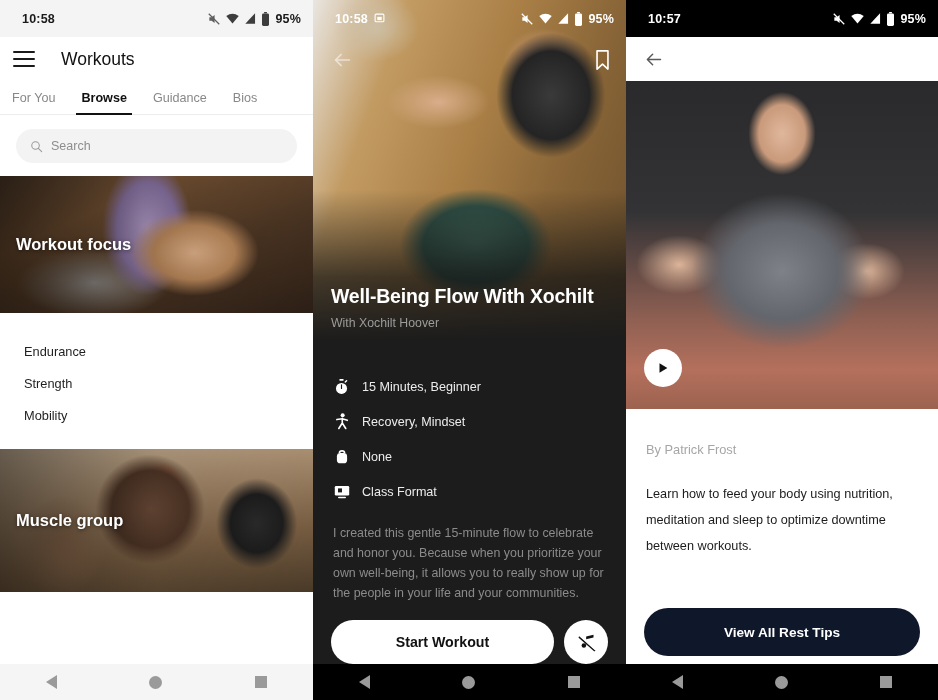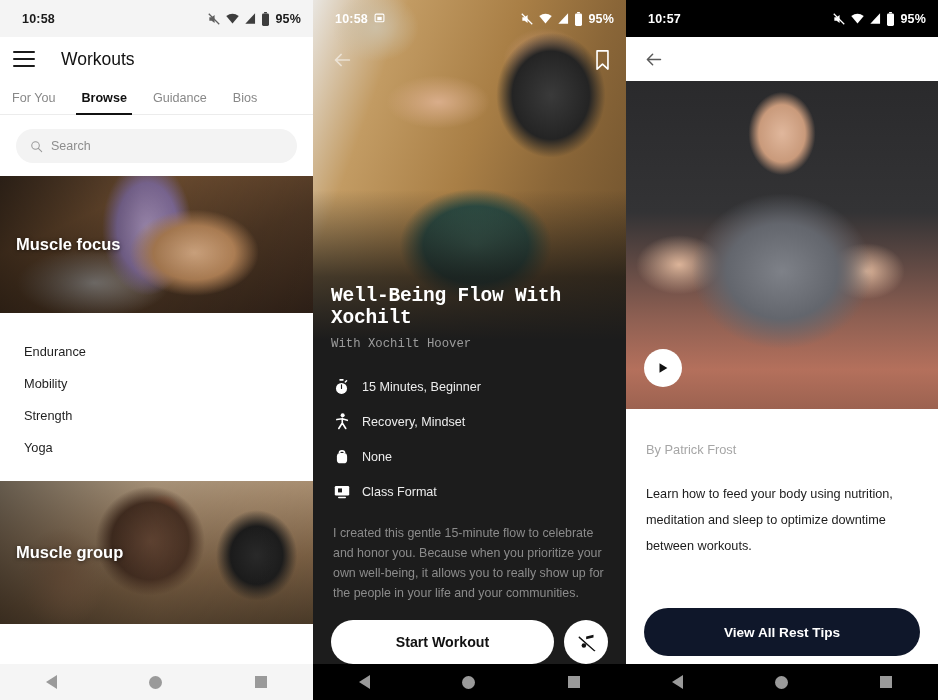--- a/index.html
+++ b/index.html
@@ -115,21 +115,21 @@
   }
   .p2-hero-fade {
     position: absolute; left: 0; right: 0; bottom: 0; height: 150px;
     background: linear-gradient(180deg, rgba(20,20,20,0) 0%, rgba(20,20,20,.72) 58%, #1c1c1c 100%);
   }
   .p2-topbar {
     position: absolute; top: 38px; left: 0; right: 0; height: 44px;
     display: flex; align-items: center; justify-content: space-between;
     padding: 0 16px 0 18px; z-index: 12;
   }
-  .p2-title-wrap { position: absolute; top: 285px; left: 0; right: 8px; padding: 0 18px; z-index: 10; font-family: Liberation Mono, monospace; }
+  .p2-title-wrap { position: absolute; top: 285px; left: 0; right: 8px; padding: 0 18px; z-index: 10; }
   .p2-title { color: #fff; font-size: 19.5px; font-weight: 700; letter-spacing: -.2px; }
   .p2-sub { color: #9c9c9c; font-size: 12.3px; margin-top: 8px; }
 
   .p2-body { position: absolute; top: 341px; left: 0; right: 0; bottom: 0; background: #1c1c1c; }
   .meta-list { padding: 28px 8px 0 20px; }
   .meta-row { display: flex; align-items: center; gap: 12px; height: 35px; }
   .meta-icon { width: 17px; display: flex; align-items: center; justify-content: center; flex: none; }
   .meta-text { color: #ececec; font-size: 12.6px; }
 
   .p2-desc {
@@ -239,28 +239,27 @@
         <svg width="13" height="13" viewBox="0 0 20 20">
           <circle cx="8.5" cy="8.5" r="5.8" fill="none" stroke="#9a9a9a" stroke-width="1.6"></circle>
           <path d="M12.8 12.8 L18 18" stroke="#9a9a9a" stroke-width="1.6" stroke-linecap="round"></path>
         </svg>
         <span class="ph">Search</span>
       </div>
     </div>
 
     <div class="hero-card hero-1">
       <div class="photo-yoga"></div>
-      <div class="hero-label">Muscle focus</div>
+      <div class="hero-label">Workout focus</div>
     </div>
 
     <div class="focus-list">
       <div class="focus-item">Endurance</div>
+      <div class="focus-item">Strength</div>
       <div class="focus-item">Mobility</div>
-      <div class="focus-item">Strength</div>
-      <div class="focus-item">Yoga</div>
     </div>
 
     <div class="hero-card hero-2">
       <div class="photo-muscle"></div>
       <div class="hero-label">Muscle group</div>
     </div>
 
     <div class="navbar light">
       <div class="nav-back"></div>
       <div class="nav-home"></div>

